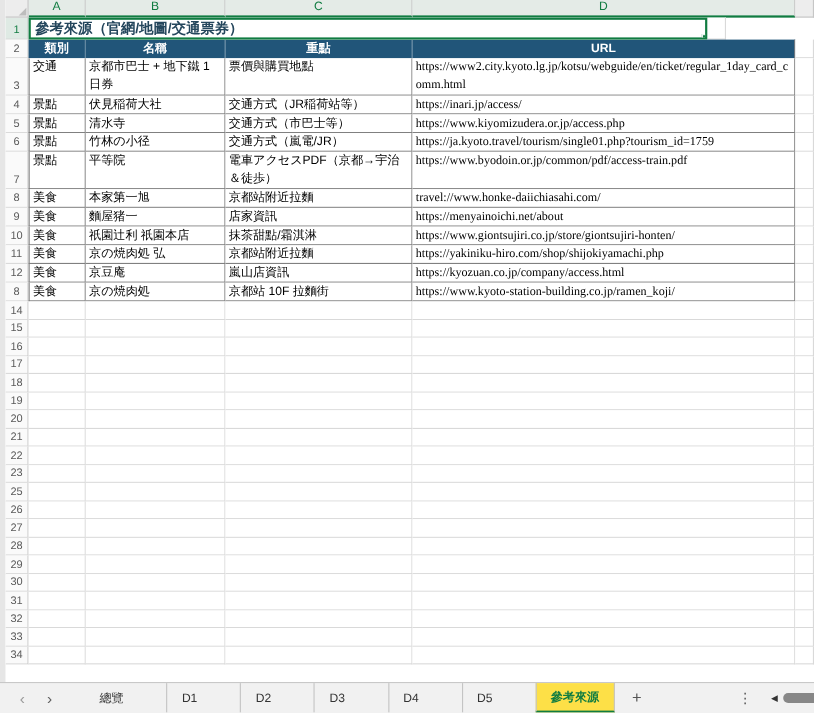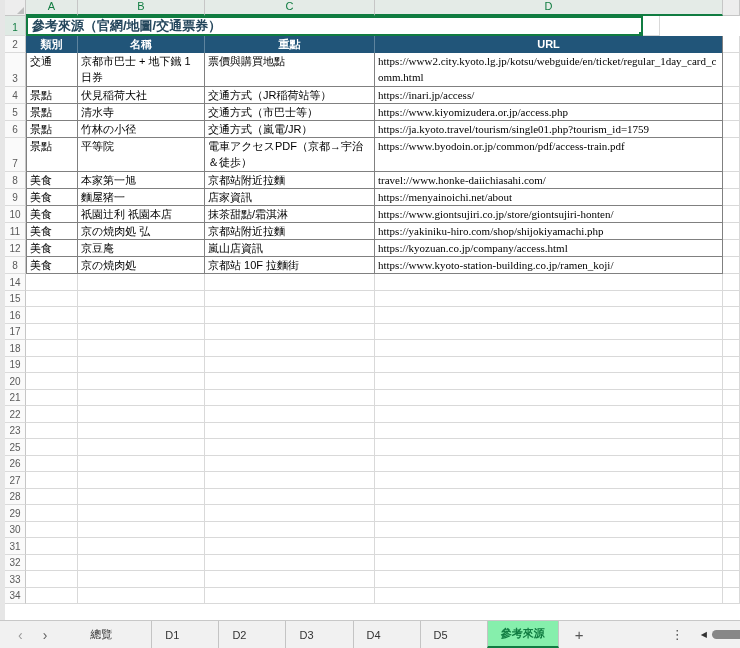--- a/index.html
+++ b/index.html
@@ -74,21 +74,21 @@
   
   .tabbar { height: 28px; flex: none; background: #F1F1F1; border-top: 1px solid #C8C8C8;
     display: flex; align-items: stretch; overflow: hidden; }
   .navs { display: flex; align-items: center; gap: 20px; margin-left: 18px; }
   .chev { font-size: 14px; line-height: 1; }
   .chev.l { color: #9A9A9A; }
   .chev.r { color: #5F5F5F; }
   .tabs { display: flex; margin-left: 30px; align-items: stretch; gap: 26px; }
   .tab { padding: 0 13px; font-size: 11px; color: #333; display: flex; align-items: center; }
   .tab + .tab { border-left: 1px solid #C4C4C4; }
-  .tab.active { background: #86efac; color: var(--accent-green, #107C41); font-weight: bold;
+  .tab.active { background: #fde047; color: var(--accent-green, #107C41); font-weight: bold;
     border-left: 1px solid #C4C4C4; border-right: 1px solid #C4C4C4;
     border-bottom: 2px solid var(--accent-green, #107C41); }
   .add-sheet { font-size: 15px; color: #555; padding: 0 16px; display: flex; align-items: center; }
   .tab-spacer { flex: 1; }
   .more-dots { font-size: 13px; color: #555; display: flex; align-items: center; padding: 0 12px; }
   .hs-arrow { font-size: 8px; color: #333; display: flex; align-items: center; padding: 0 5px; }
   .hthumb { width: 34px; height: 9px; border-radius: 5px; background: #878787;
     align-self: center; margin-right: -6px; }
 </style>
 </head>

